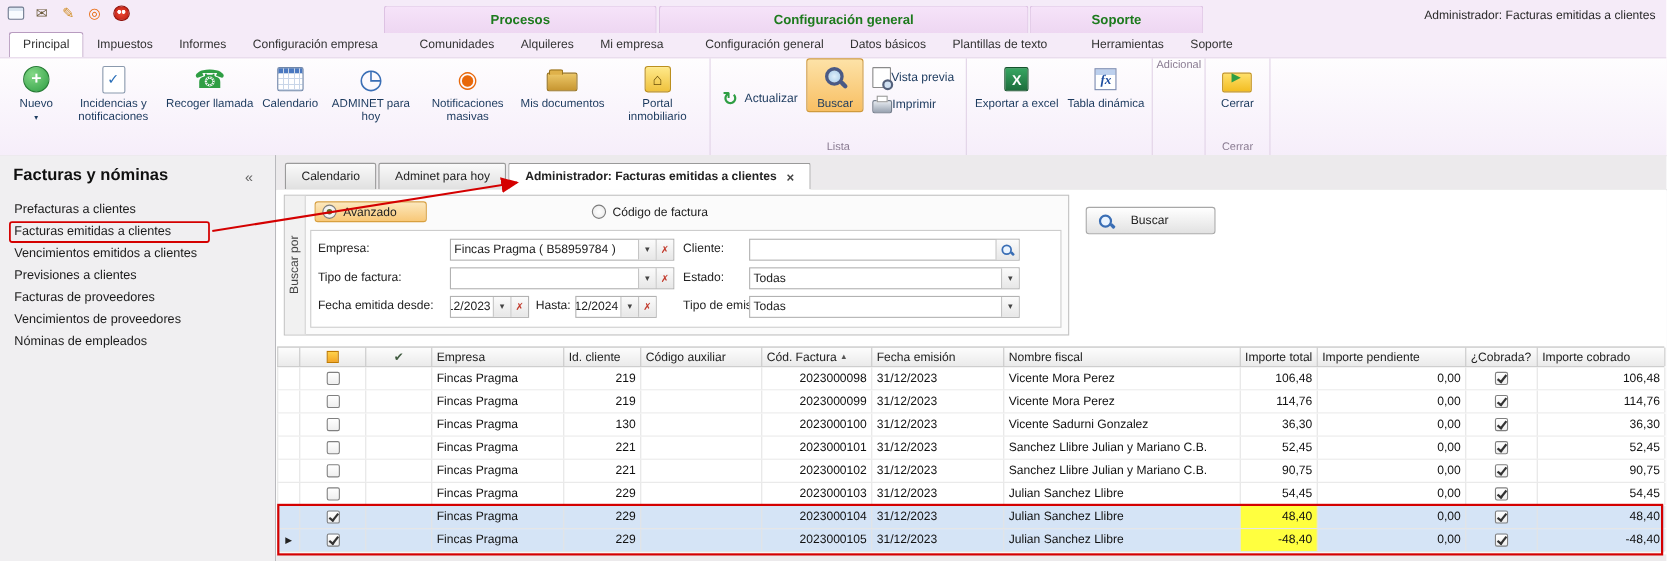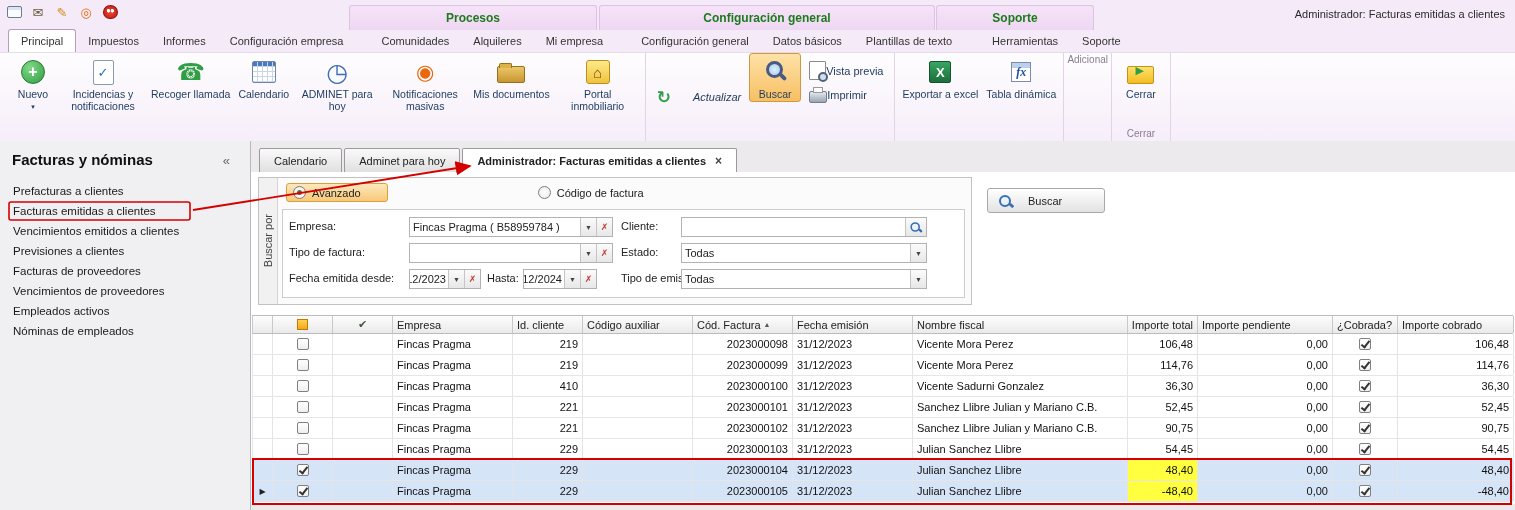--- a/index.html
+++ b/index.html
@@ -31,21 +31,21 @@
   .rtab:nth-child(11){margin-left:16px;}
 
   #rgroups{position:absolute;top:52px;left:0;right:0;height:88px;display:flex;align-items:stretch;padding-left:4px;background:linear-gradient(#fefdfe,#f6eefa);border-top:1px solid #e7daea;}
   .rgroup{display:flex;flex-direction:column;border-right:1px solid #e2d3e7;padding:0 3px;}
   .rbtns{flex:1;display:flex;align-items:flex-start;}
   .rglabel{height:14px;line-height:13px;font-size:10px;color:#8a7c92;text-align:center;}
   .rb{display:flex;flex-direction:column;align-items:center;gap:2px;padding:4px 4px 0;min-width:44px;max-width:80px;}
   .rb .rlb{display:block;font-size:10.5px;line-height:11.5px;text-align:center;color:#1c3a5e;}
   .rb.sel{background:linear-gradient(#fde2a7,#f8bf63);border:1px solid #cf9a3d;border-radius:3px;padding:3px 3px 0;}
   .darr{font-size:7px;color:#1c3a5e;}
-  .ibtn{align-self:center;display:flex;align-items:center;gap:22px;padding:3px 8px;color:#1c3a5e;font-style:italic;}
+  .ibtn{align-self:center;display:flex;align-items:center;gap:6px;padding:3px 8px;color:#1c3a5e;}
   .sstack{display:flex;flex-direction:column;gap:3px;margin:6px 2px 0;}
   .sbtn{display:flex;align-items:center;gap:0;padding:2px 6px;color:#1c3a5e;}
   .ric{display:flex;align-items:center;justify-content:center;min-height:30px;}
   .sbtn .ric,.ibtn .ric{min-height:0;}
 
   .new-icon::before{content:"+";display:flex;align-items:center;justify-content:center;width:22px;height:22px;border-radius:50%;background:radial-gradient(circle at 35% 30%,#83d886,#2f9e44);border:1px solid #247a33;color:#fff;font-size:16px;font-weight:bold;line-height:1;}
   .incidents-icon::before{content:"✓";display:flex;align-items:center;justify-content:center;width:19px;height:23px;background:#fff;border:1px solid #8a99ad;border-radius:2px;color:#2a6fb8;font-size:13px;font-weight:bold;}
   .phone-icon{font-size:23px;color:#2f9e44;}.phone-icon::before{content:"☎";}
   .calendar-icon::before{content:"";display:block;width:22px;height:20px;border:1px solid #6f86a8;border-radius:2px;background:repeating-linear-gradient(to right,transparent 0 4px,#c9d6e8 4px 5px),repeating-linear-gradient(to bottom,transparent 0 4px,#c9d6e8 4px 5px),linear-gradient(#4a78c0 0 5px,#fff 5px);}
   .clock-icon{font-size:25px;color:#3a6eb5;}.clock-icon::before{content:"◷";}
@@ -218,20 +218,21 @@
               <div class="sbtn">
                 <span class="ric preview-icon"></span>
                 <span class="rlb">Vista previa</span>
               </div>
               <div class="sbtn">
                 <span class="ric print-icon"></span>
                 <span class="rlb">Imprimir</span>
               </div>
             </div>
           </div>
+          <div class="rglabel">Lista</div>
         </div>
         <div class="rgroup">
           <div class="rbtns">
             <div class="rb">
               <span class="ric excel-icon"></span>
               <span class="rlb">Exportar a excel</span>
             </div>
             <div class="rb">
               <span class="ric pivot-icon"></span>
               <span class="rlb">Tabla dinámica</span>
@@ -259,21 +260,20 @@
     <div id="sidebar">
       <div class="sb-title">Facturas y nóminas</div>
       <div class="sb-collapse">«</div>
       <div id="snav">
           <div class="snav">Prefacturas a clientes</div>
           <div class="snav">Facturas emitidas a clientes</div>
           <div class="snav">Vencimientos emitidos a clientes</div>
           <div class="snav">Previsiones a clientes</div>
           <div class="snav">Facturas de proveedores</div>
           <div class="snav">Vencimientos de proveedores</div>
-          <div class="snav">Empleados activos</div>
           <div class="snav">Nóminas de empleados</div>
         </div>
     </div>
 
     <div id="tabstrip">
       <div id="doctabs">
           <div class="dtab">
             <span>Calendario</span>
           </div>
           <div class="dtab">
@@ -447,21 +447,21 @@
             </div>
             <div class="num">114,76</div>
           </div>
           <div class="gr">
             <div class="cent"></div>
             <div class="cent">
               <span class="cb"></span>
             </div>
             <div></div>
             <div>Fincas Pragma</div>
-            <div class="num">410</div>
+            <div class="num">130</div>
             <div></div>
             <div class="num">2023000100</div>
             <div>31/12/2023</div>
             <div>Vicente Sadurni Gonzalez</div>
             <div class="num">36,30</div>
             <div class="num">0,00</div>
             <div class="cent">
               <span class="cb checked"></span>
             </div>
             <div class="num">36,30</div>

